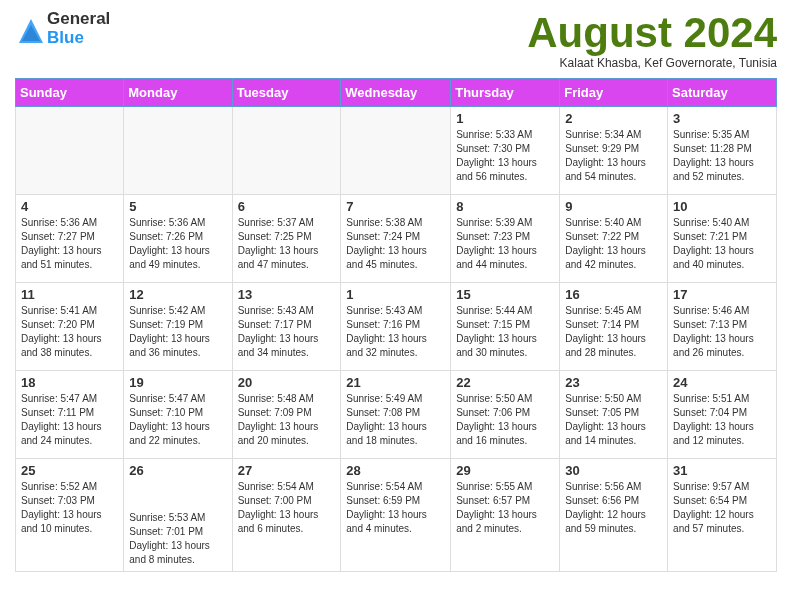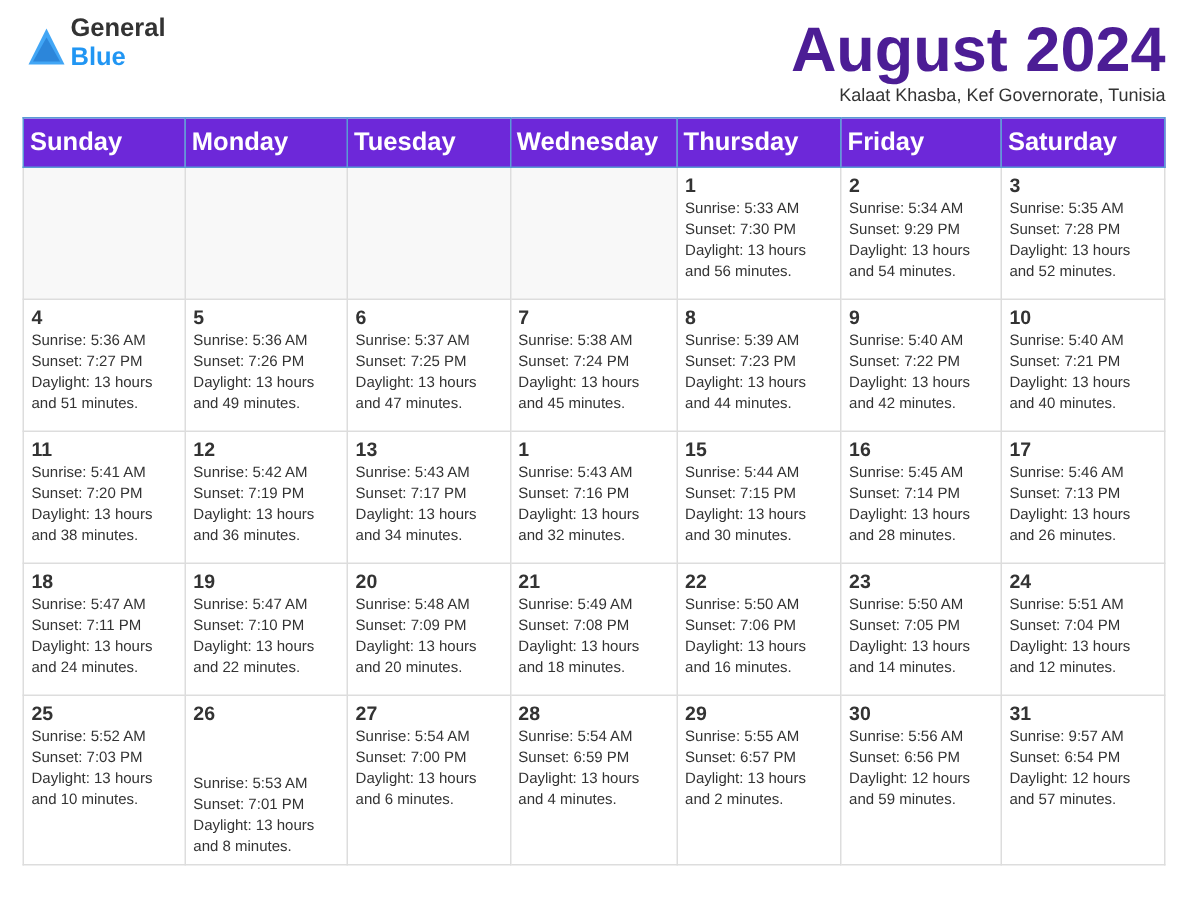--- a/index.html
+++ b/index.html
@@ -20,38 +20,38 @@
       display: flex;
       flex-direction: column;
       align-items: flex-start;
     }
     .title-section {
       text-align: right;
     }
     .calendar-title {
       font-size: 42px;
       font-weight: bold;
-      color: #4c1d95;
+      color: #4d7c0f;
       line-height: 1.1;
     }
     .calendar-subtitle {
       font-size: 12px;
       color: #333;
       font-weight: normal;
     }
     .calendar {
       width: 100%;
       border-collapse: collapse;
     }
     .calendar th {
-      background-color: #6d28d9;
+      background-color: #d946ef;
       color: white;
       padding: 6px 4px;
       text-align: left;
-      font-size: 17px;
+      font-size: 13px;
       font-weight: bold;
       border: 1px solid #5a9bd5;
     }
     .calendar td {
       border: 1px solid #ddd;
       vertical-align: top;
       padding: 4px 5px;
       font-size: 10.5px;
       color: #333;
       background: #fff;
@@ -131,21 +131,21 @@
         <td>
           <div class="day-number">2</div>
           <div class="day-info" style="white-space: pre-line;">Sunrise: 5:34 AM
 Sunset: 9:29 PM
 Daylight: 13 hours
 and 54 minutes.</div>
         </td>
         <td>
           <div class="day-number">3</div>
           <div class="day-info" style="white-space: pre-line;">Sunrise: 5:35 AM
-Sunset: 7:28 PM
+Sunset: 11:28 PM
 Daylight: 13 hours
 and 52 minutes.</div>
         </td>
       </tr>
       <tr>
         <td>
           <div class="day-number">4</div>
           <div class="day-info" style="white-space: pre-line;">Sunrise: 5:36 AM
 Sunset: 7:27 PM
 Daylight: 13 hours

